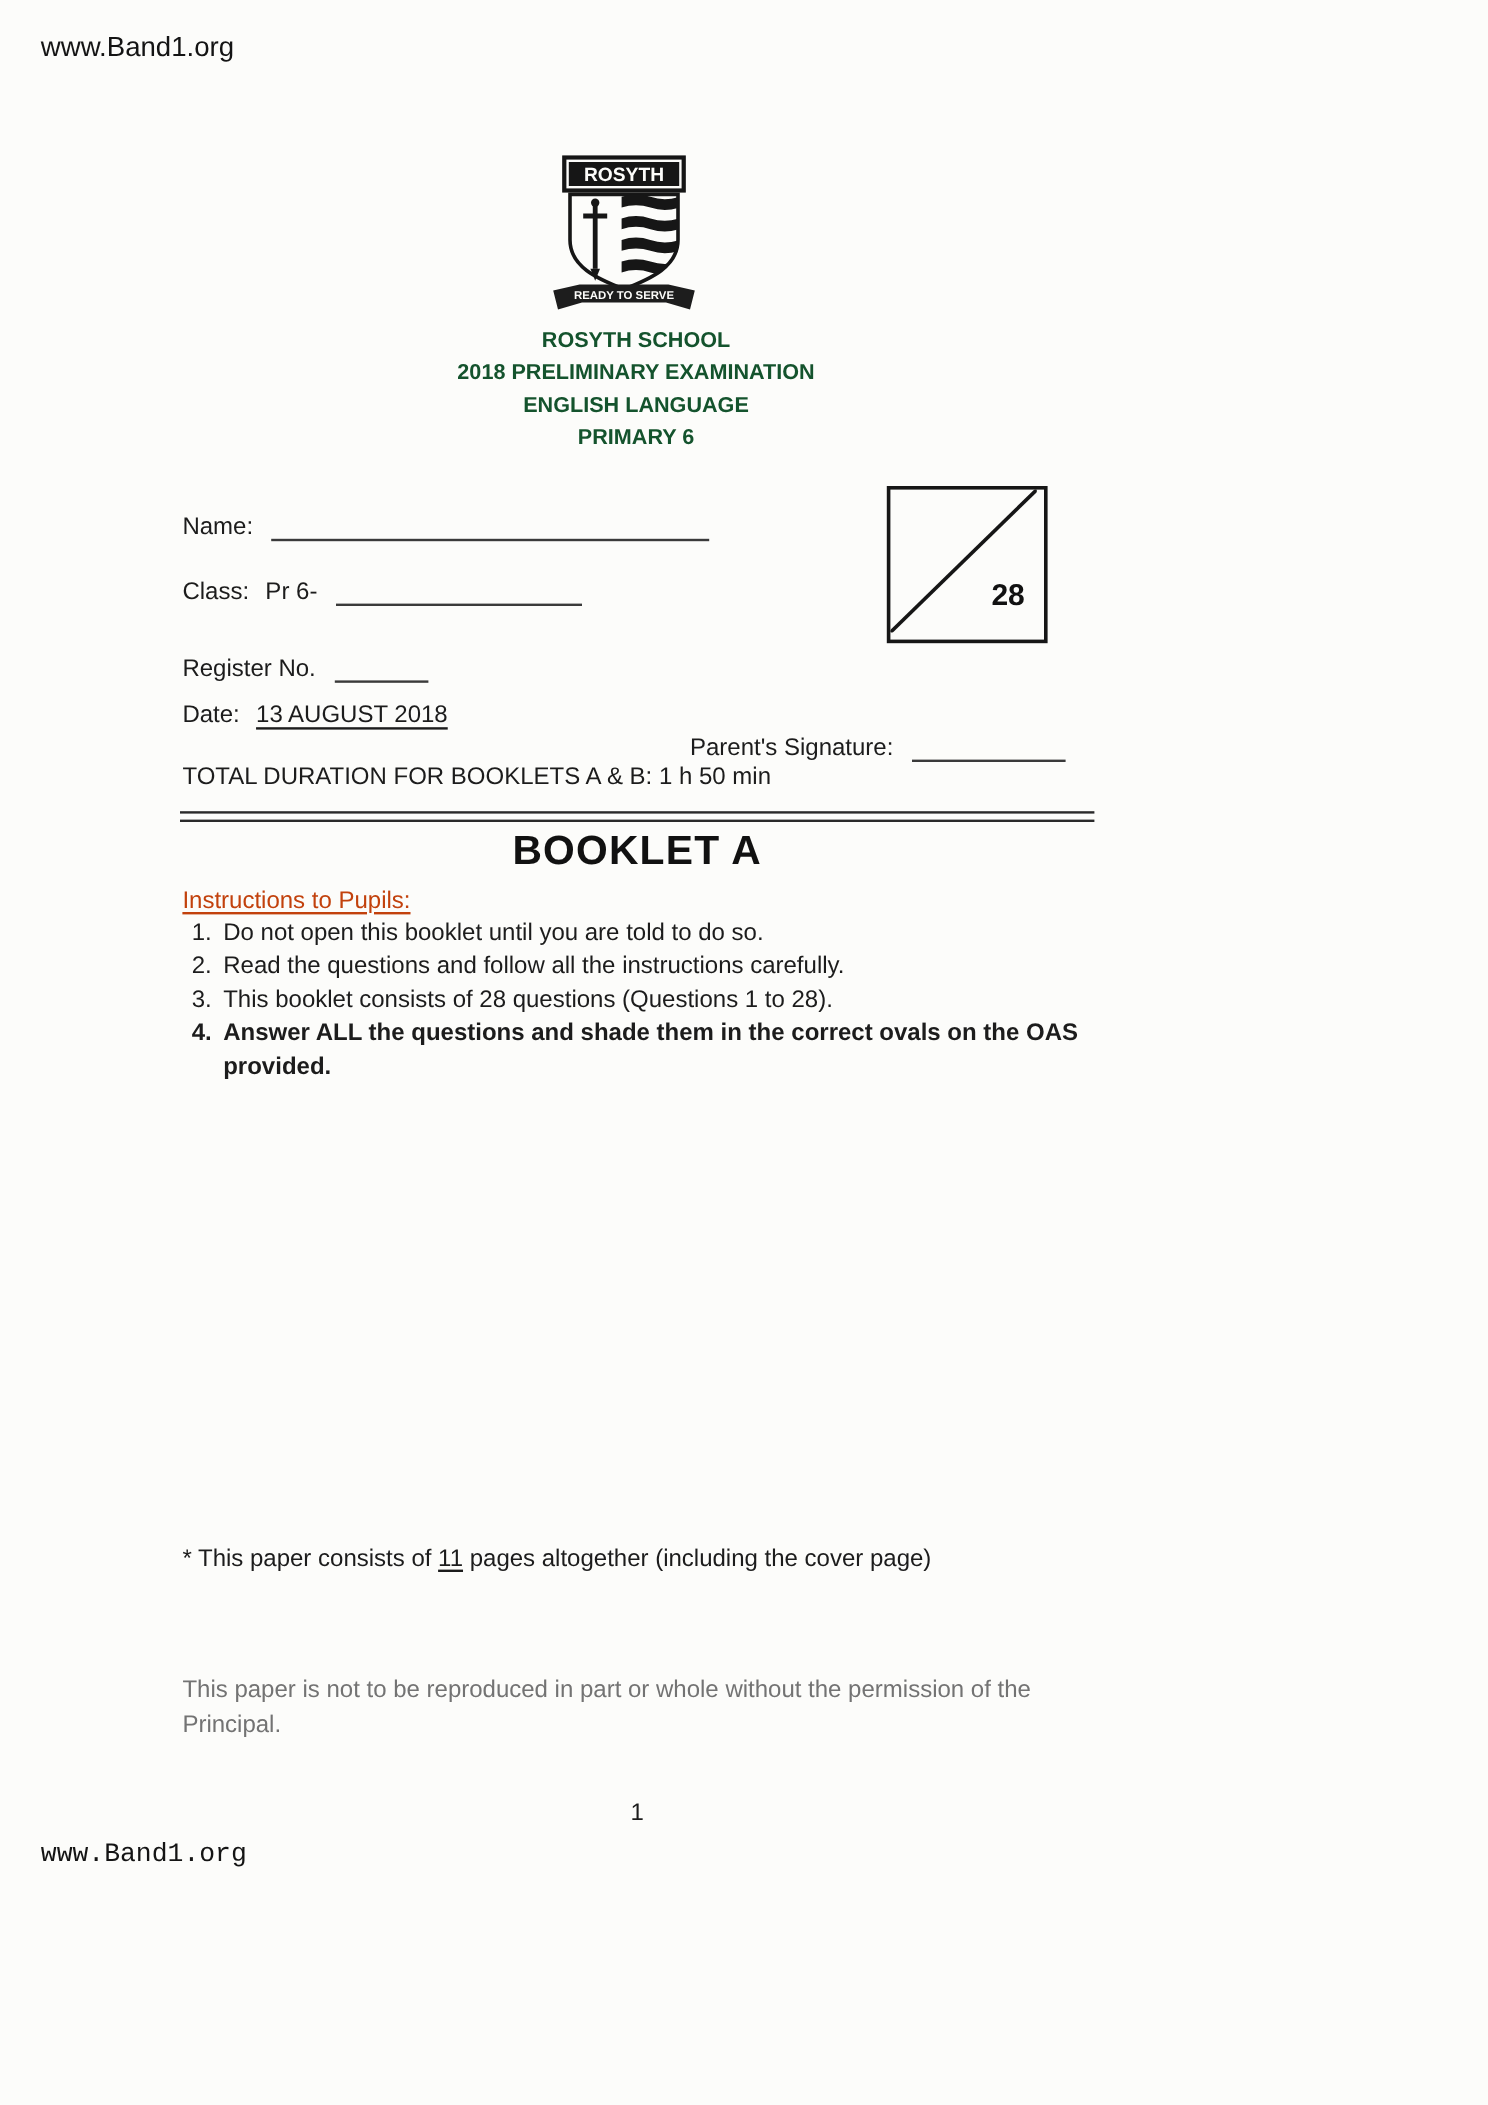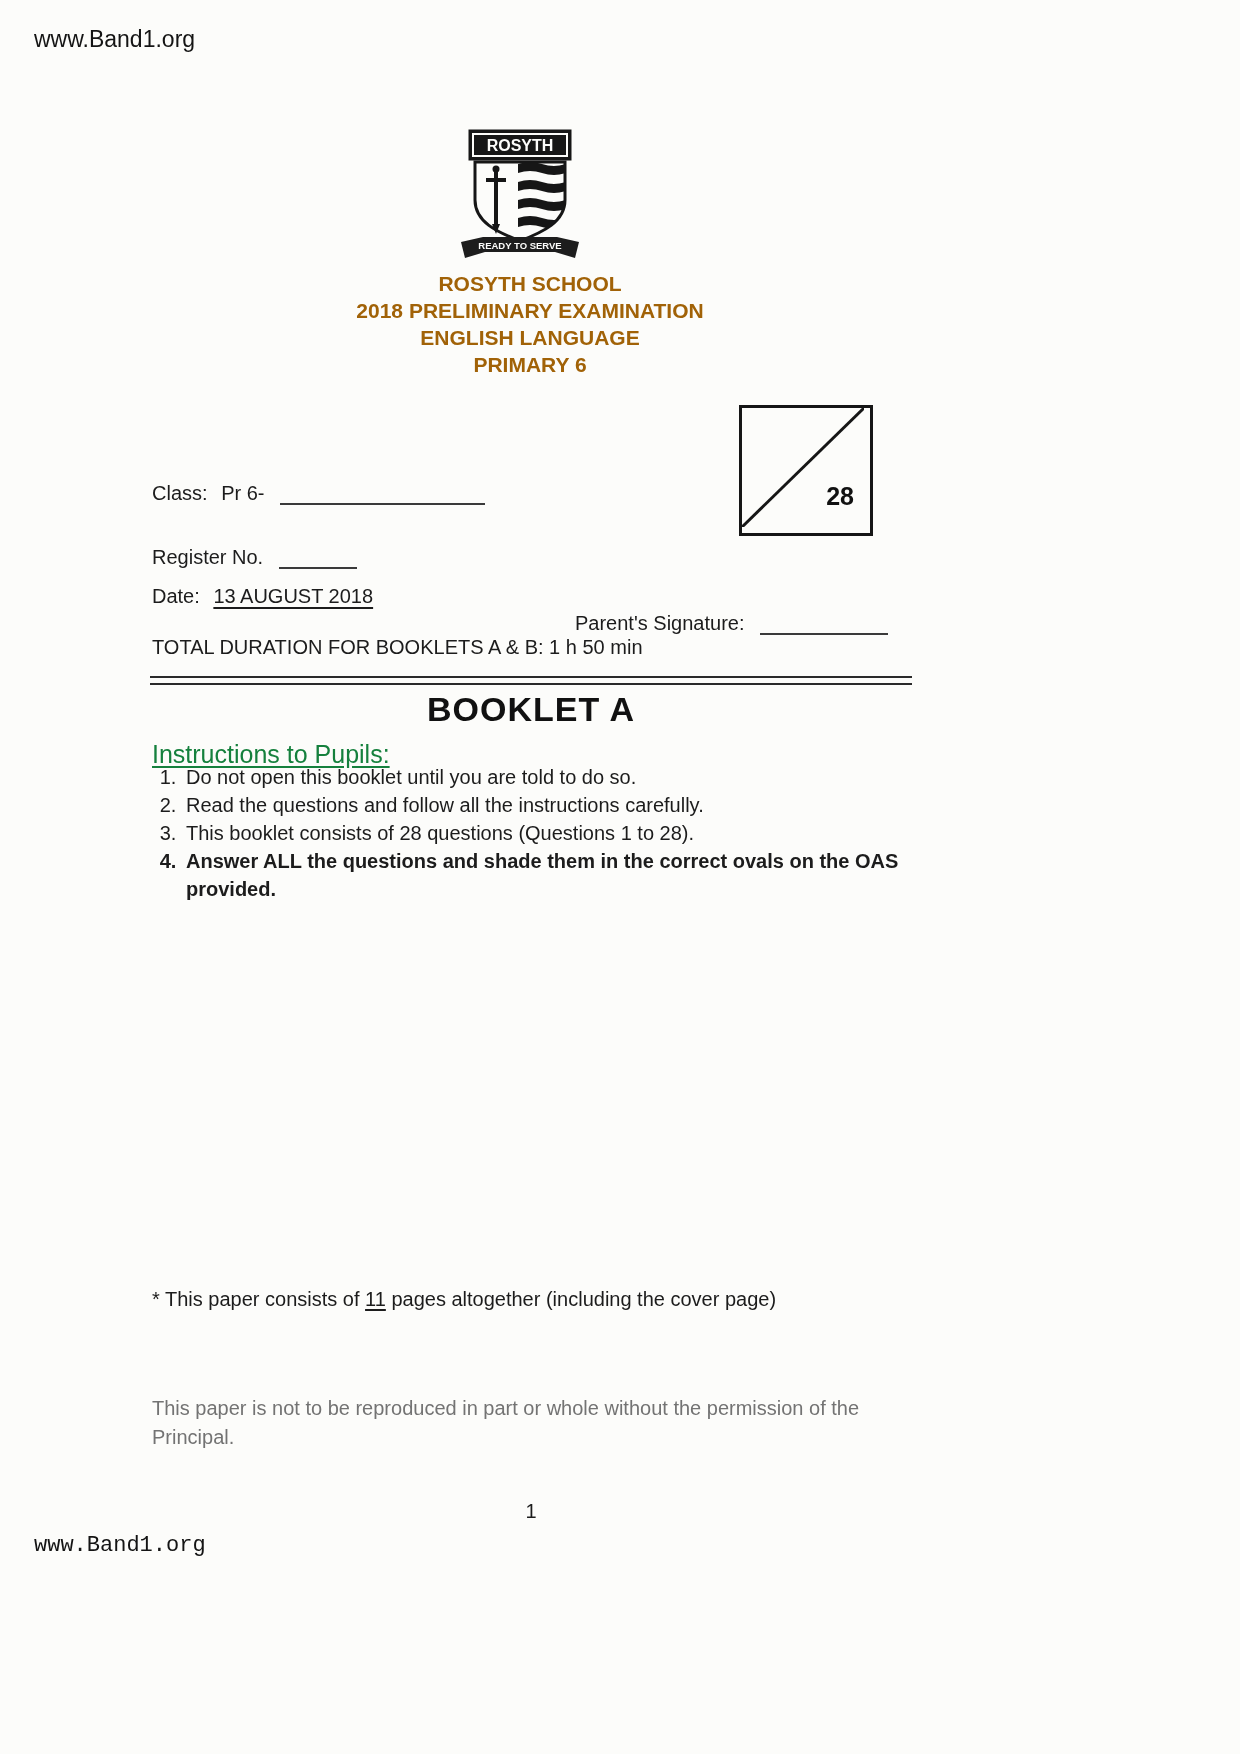--- a/index.html
+++ b/index.html
@@ -14,21 +14,21 @@
     overflow:hidden;
   }
   .abs { position:absolute; }
 
   .watermark-top { left:34px; top:26px; font-size:23px; color:#141414; }
   .watermark-bottom { left:34px; top:1533px; font-size:22px; font-family:"Liberation Mono","DejaVu Sans Mono",monospace; color:#141414; }
 
   .crest-wrap { left:455px; top:128px; width:130px; height:142px; }
 
   .header-block { left:150px; top:270px; width:760px; text-align:center; }
-  .header-block div { font-weight:bold; font-size:21px; line-height:27px; color:#a16207; }
+  .header-block div { font-weight:bold; font-size:18px; line-height:27px; color:#14532d; }
 
   .field-row { font-size:20px; color:#1c1c1c; }
   .blank-line { display:inline-block; border-bottom:2px solid #3a3a3a; height:18px; vertical-align:bottom; margin-left:10px; }
   .row-name     { left:152px; top:428px; }
   .row-class    { left:152px; top:482px; }
   .row-register { left:152px; top:532px;margin-top:14px; }
   .row-date     { left:152px; top:585px; }
   .row-parent   { left:575px; top:612px; }
   .row-duration { left:152px; top:636px; font-weight:normal; }
 
@@ -37,21 +37,21 @@
   .score-box { left:739px; top:405px; width:128px; height:125px; border:3px solid #161616; background:#fcfcfa; }
   .score-box svg { position:absolute; left:0; top:0; }
   .score-value { position:absolute; right:16px; bottom:22px; font-size:25px; font-weight:bold; color:#111; }
 
   .double-rule { left:150px; top:676px; width:762px; height:5px;
                  border-top:2px solid #2a2a2a; border-bottom:2px solid #2a2a2a; }
 
   .booklet-title { left:150px; top:690px; width:762px; text-align:center;
                    font-size:34px; font-weight:bold; letter-spacing:1px; color:#111; }
 
-  .instr-heading { left:152px; top:740px; font-size:25px; text-decoration:underline; text-underline-offset:3px; color:#15803d; }
+  .instr-heading { left:152px; top:740px; font-size:20px; text-decoration:underline; text-underline-offset:3px; color:#c2410c; }
 
   .instr-list { left:152px; top:763px; width:756px; }
   .instr-list ol { margin:0; padding-left:30px; font-size:20px; line-height:28px; color:#1c1c1c; }
   .instr-list li { padding-left:4px; }
   .instr-list li.bold { font-weight:bold; }
 
   .pages-note { left:152px; top:1288px; font-size:20px; color:#1c1c1c; }
   .pages-count { font-weight:normal; text-decoration:underline; text-underline-offset:3px;margin-top:20px; }
 
   .copyright-note { left:152px; top:1394px; width:730px; font-size:20px; line-height:29px; color:#737373; }
@@ -100,20 +100,24 @@
     </svg>
   </div>
 
   <div class="abs header-block">
     <div>ROSYTH SCHOOL</div>
     <div>2018 PRELIMINARY EXAMINATION</div>
     <div>ENGLISH LANGUAGE</div>
     <div>PRIMARY 6</div>
   </div>
 
+  <div class="abs field-row row-name">
+    <span>Name:</span>
+    <span class="blank-line" style="width:365px"></span>
+  </div>
 
   <div class="abs field-row row-class">
     <span>Class:</span>
     <span style="margin-left:8px">Pr 6-</span>
     <span class="blank-line" style="width:205px"></span>
   </div>
 
   <div class="abs field-row row-register">
     <span>Register No.</span>
     <span class="blank-line" style="width:78px"></span>

